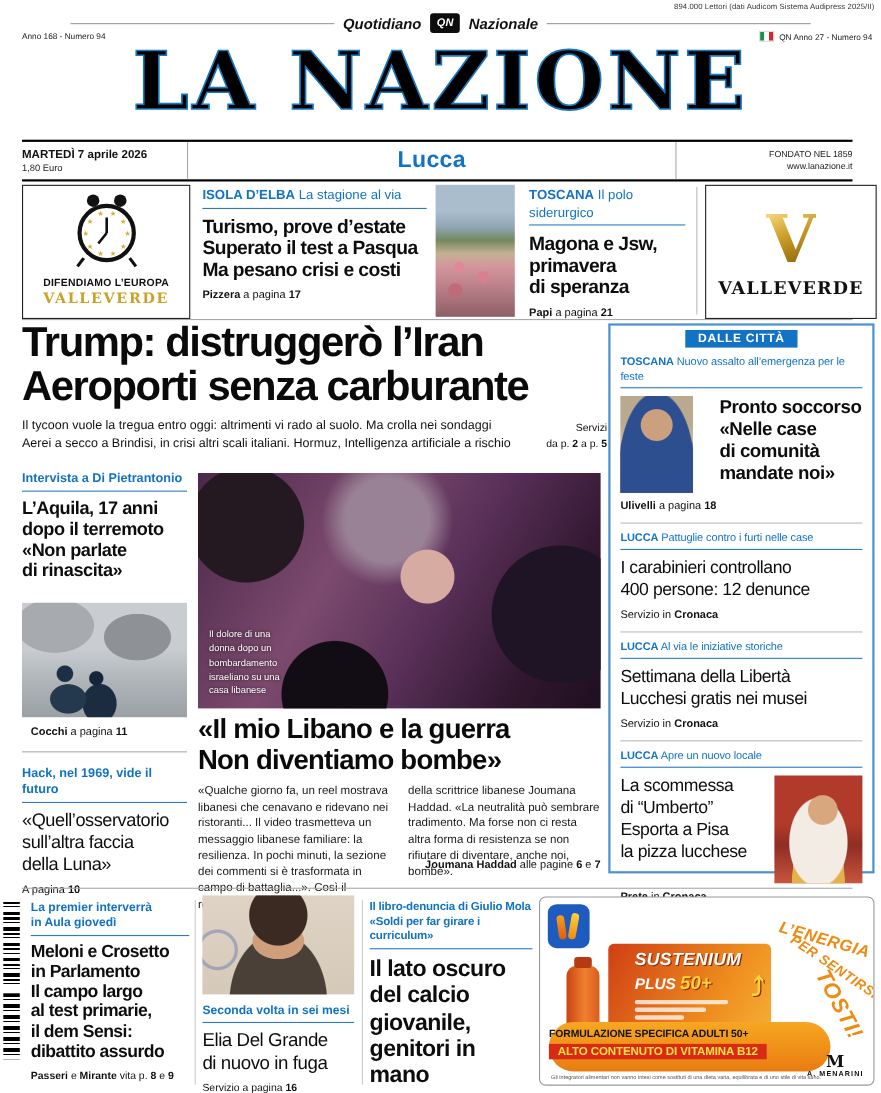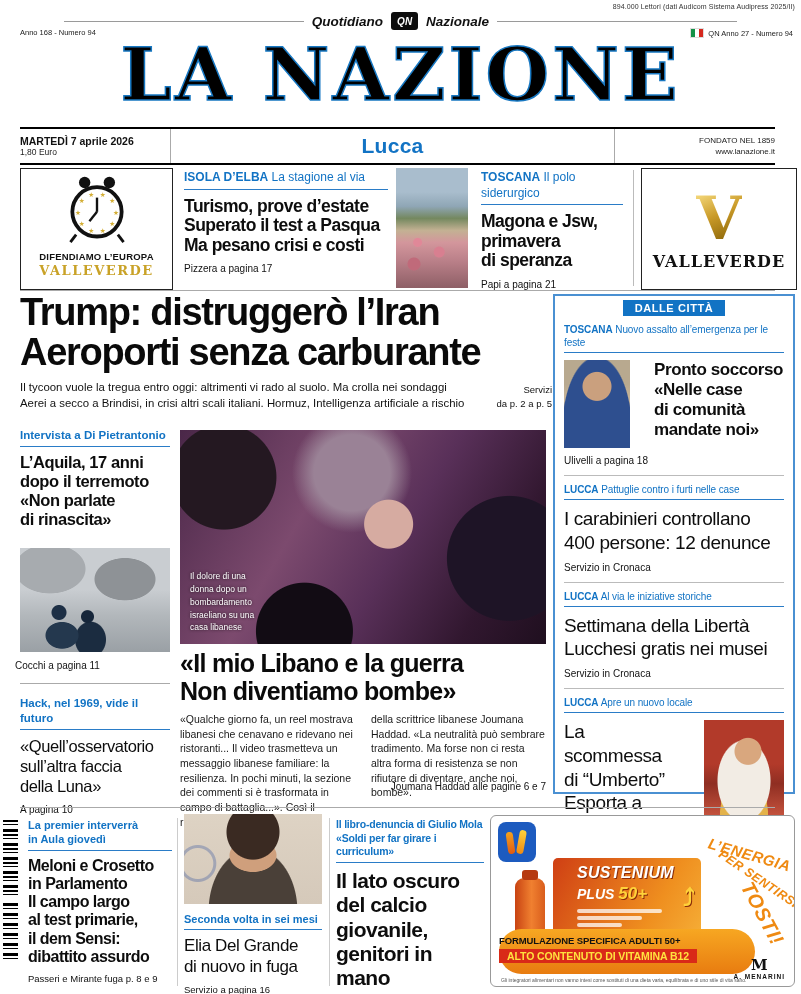--- a/index.html
+++ b/index.html
@@ -1,18 +1,18 @@
 <!DOCTYPE html>
 <html><head>
 <meta charset="utf-8">
 <style>
   html,body{margin:0;padding:0;background:#e8e8e8}
   .page{position:relative;width:801px;height:994px;background:#fff;font-family:"Liberation Sans",sans-serif;color:#111;overflow:hidden;margin:0 auto}
   .abs{position:absolute}
-  .b{font-weight:400}
+  .b{font-weight:700}
   .pre{white-space:pre-line}
   
   .readers{right:6px;top:3px;font-size:7px;color:#333;letter-spacing:.1px}
   .logo-row{top:12px;left:0;right:0;display:flex;align-items:center;justify-content:center;gap:8px}
   .hline{height:1px;background:#9a9a9a;width:240px}
   .brand-word{font-style:italic;font-weight:700;font-size:13.5px;color:#111}
   .qn-logo{width:27px;height:18px;background:#0d0d0d;color:#fff;border-radius:3px;display:flex;align-items:center;justify-content:center;font-weight:700;font-style:italic;font-size:10px}
   .issue{top:28px;font-size:7.5px;color:#222}
   .issue.right{display:flex;align-items:center;gap:4px}
   .flag{width:12px;height:8px;background:linear-gradient(90deg,#159247 0 33%,#fff 33% 66%,#d5281e 66%);border:1px solid #ddd;display:inline-block}
@@ -84,21 +84,21 @@
   .leb-body{left:180px;top:712px;width:366px;display:flex;gap:16px}
   .leb-body .col{width:175px;font-size:10.5px;line-height:1.4;color:#1a1a1a}
   .leb-byline{left:180px;top:781px;width:366px;text-align:right}
   
   .city-box{left:553px;top:294px;width:242px;height:500px;border:2px solid #4a90d2;box-sizing:border-box}
   .city-head{margin:4px auto 0;width:fit-content;background:#1273c4;color:#fff;font-weight:700;font-size:11px;letter-spacing:.6px;padding:2px 12px}
   .city-item{padding:0 9px}
   .city-item .kicker{font-size:10px;margin-top:7px;letter-spacing:-.1px}
   .ci-row{display:flex;gap:24px;margin-top:7px}
   .city-item .hl{font-size:17px;line-height:1.17;letter-spacing:-.4px}
-  .city-item .hl-l{font-size:19px;line-height:1.25;margin-top:7px}
+  .city-item .hl-l{font-size:16px;line-height:1.25;margin-top:7px}
   .city-item .byline{margin-top:7px}
   .city-div{border-top:1px solid #bbb;margin-top:9px}
   .photo-medic{width:66px;height:88px;flex:none;background:
     radial-gradient(circle at 50% 30%,#caa07e 0 14px,transparent 15px),
     radial-gradient(ellipse at 50% 78%,#2e4f8f 0 34px,transparent 35px),
     linear-gradient(180deg,#b8a98f 0 28%,#cbb79a 46%,#35589a 60%,#274579 100%)}
   .photo-pizza{width:80px;height:98px;flex:none;margin-left:auto;background:
     radial-gradient(circle at 55% 32%,#d9a77e 0 13px,transparent 14px),
     radial-gradient(ellipse at 50% 62%,#f2ece4 0 26px,transparent 27px),
     radial-gradient(ellipse at 50% 102%,#e3b24a 0 42%,transparent 43%),
@@ -255,21 +255,21 @@
   </div>
 
   <div class="abs lc" style="left:20px;top:428px">
     <div class="kicker"><span class="tag">Intervista a Di Pietrantonio</span></div>
     <div class="hl hl-b">L’Aquila, 17 anni
 dopo il terremoto
 «Non parlate
 di rinascita»</div>
   </div>
   <div class="abs photo-quake"></div>
-  <div class="abs byline" style="left:15px;top:660px"><span class="b">Cocchi</span><span> a pagina </span><span class="b">11</span></div>
+  <div class="abs byline" style="left:28px;top:660px"><span class="b">Cocchi</span><span> a pagina </span><span class="b">11</span></div>
   <div class="abs rule lc-div"></div>
   <div class="abs lc" style="left:20px;top:696px">
     <div class="kicker"><span class="tag">Hack, nel 1969, vide il futuro</span></div>
     <div class="hl hl-l" style="font-size:16.5px;line-height:1.22">«Quell’osservatorio
 sull’altra faccia
 della Luna»</div>
     <div class="byline" style="margin-top:8px"><span>A pagina </span><span class="b">10</span></div>
   </div>
 
   <div class="abs photo-lebanon">
@@ -338,21 +338,21 @@
 
   <div class="abs bs bs1">
     <div class="kicker"><span class="tag pre">La premier interverrà
 in Aula giovedì</span></div>
     <div class="hl hl-b">Meloni e Crosetto
 in Parlamento
 Il campo largo
 al test primarie,
 il dem Sensi:
 dibattito assurdo</div>
-    <div class="byline"><span class="b">Passeri</span><span> e </span><span class="b">Mirante</span><span> fuga p. </span><span class="b">8</span><span> e </span><span class="b">9</span></div>
+    <div class="byline"><span class="b">Passeri</span><span> e </span><span class="b">Mirante</span><span> vita p. </span><span class="b">8</span><span> e </span><span class="b">9</span></div>
   </div>
 
   <div class="abs bs-vd1"></div>
 
   <div class="abs bs bs2">
     <div class="photo-elia"></div>
     <div class="kicker"><span class="tag">Seconda volta in sei mesi</span></div>
     <div class="hl hl-l">Elia Del Grande
 di nuovo in fuga</div>
     <div class="byline"><span>Servizio a pagina </span><span class="b">16</span></div>

